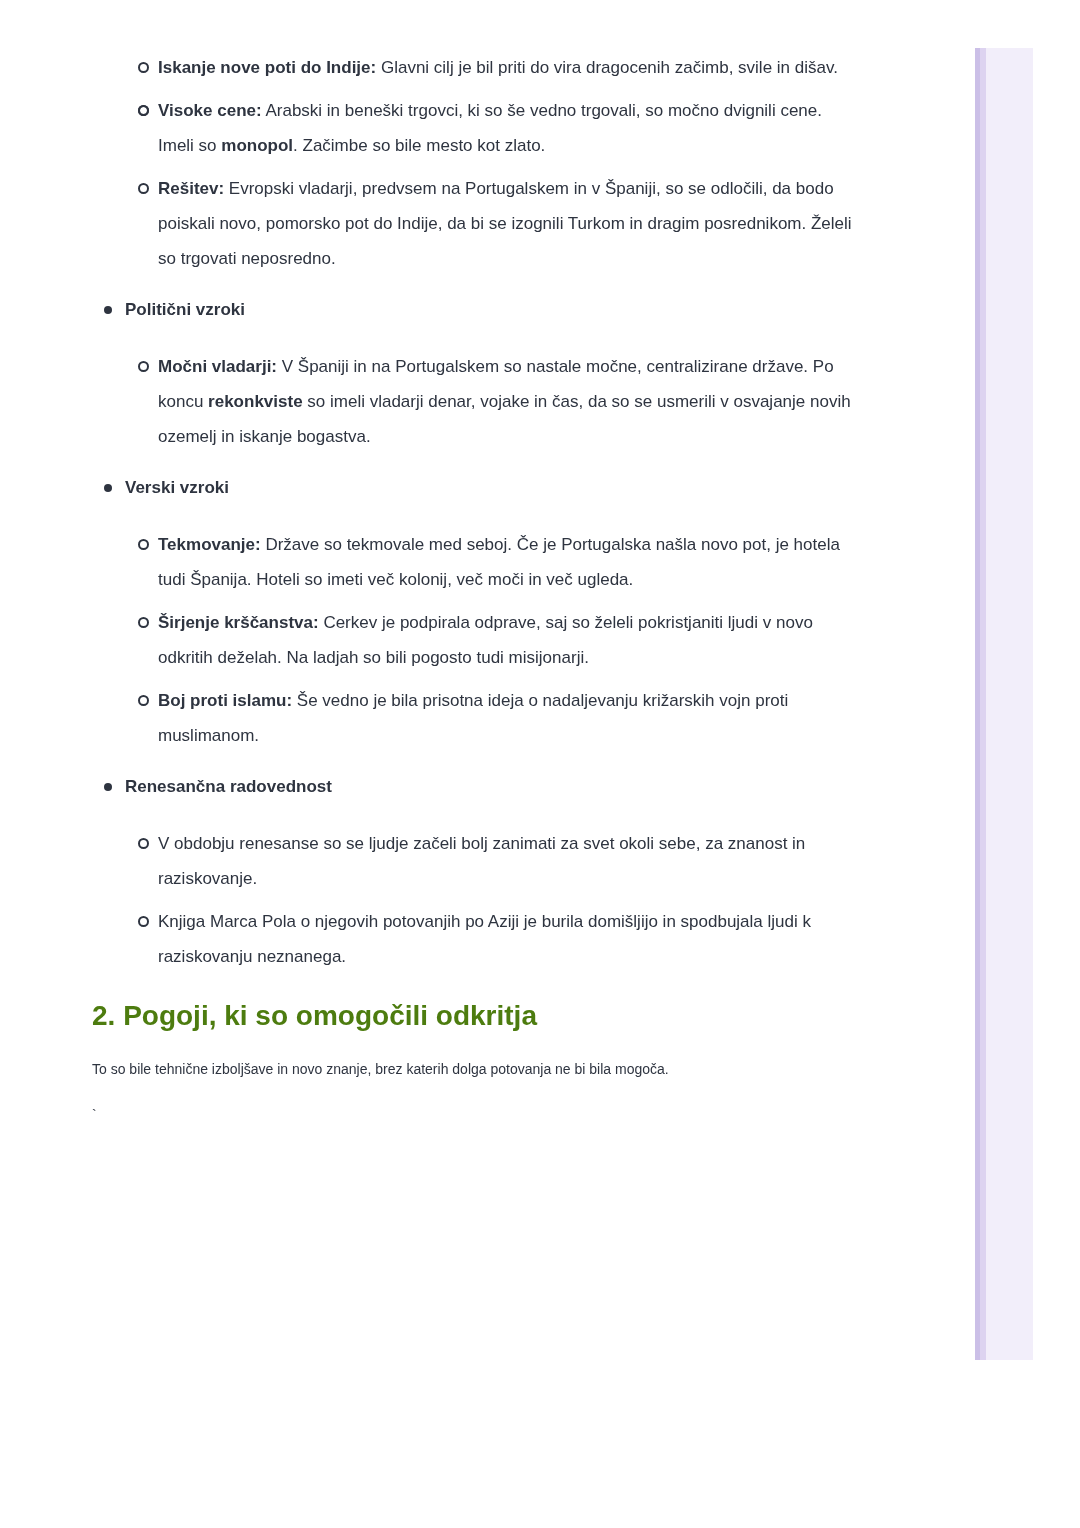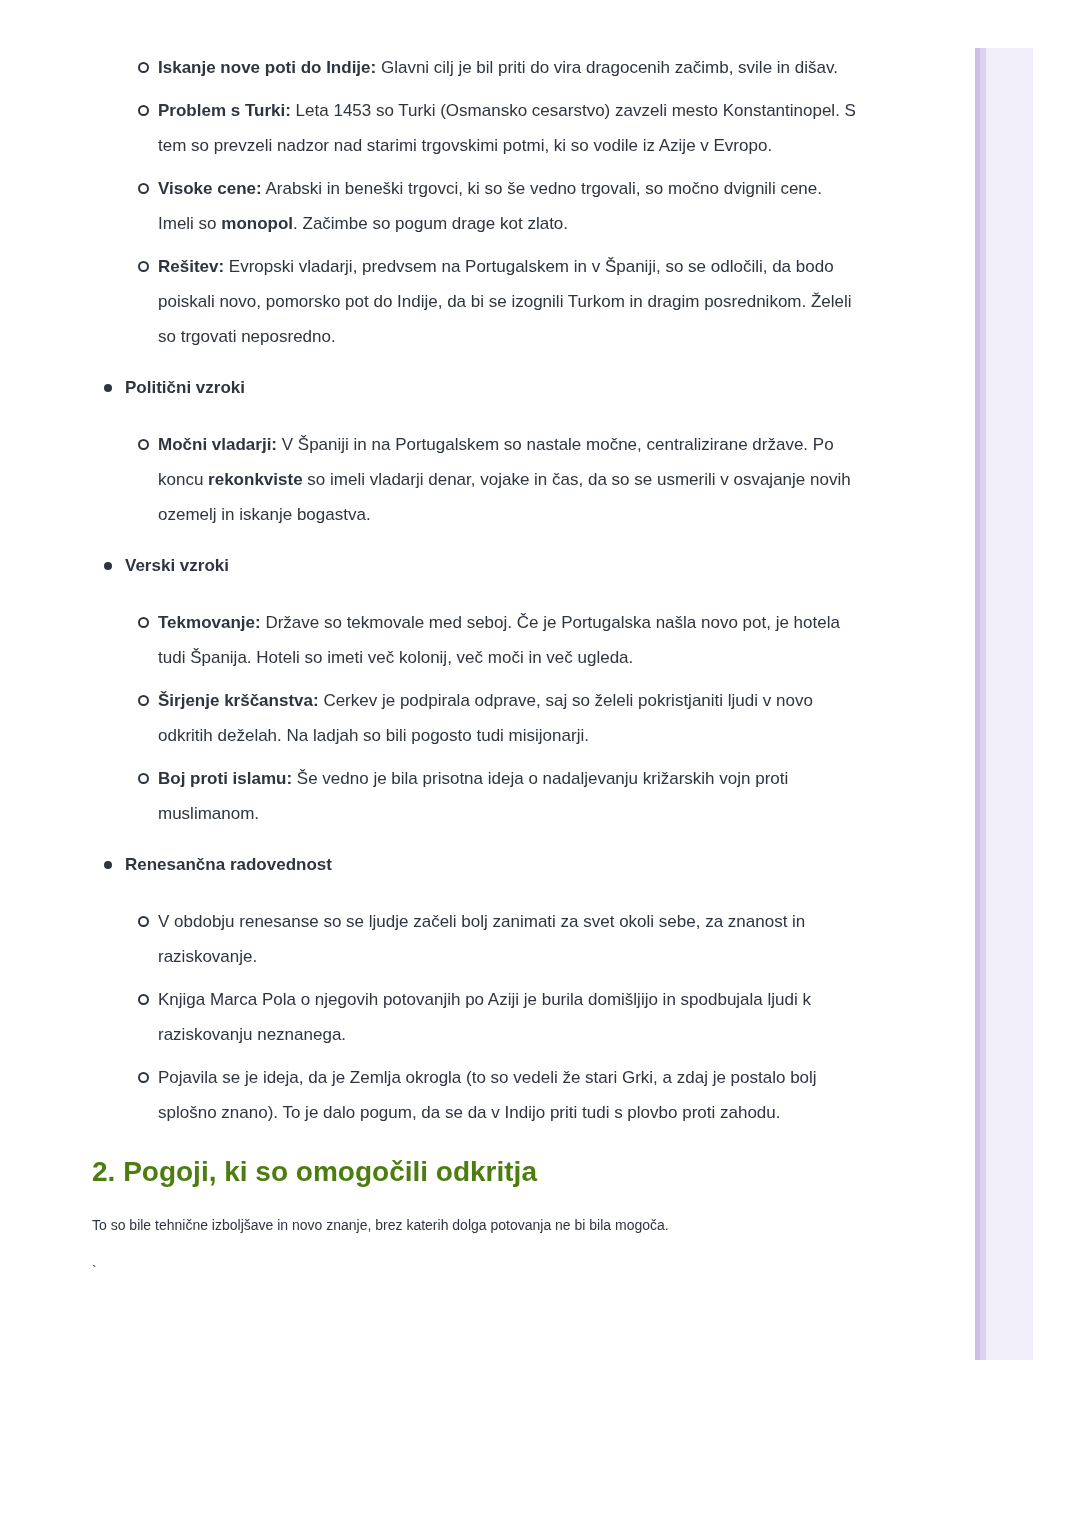--- a/index.html
+++ b/index.html
@@ -52,25 +52,24 @@
 
 <div class="page" style="color: rgb(46, 52, 64);">
   <div class="side-strip" style="background: linear-gradient(to right, rgb(203, 191, 231) 0px, rgb(203, 191, 231) 5px, rgb(221, 211, 240) 5px, rgb(221, 211, 240) 11px, rgb(242, 238, 250) 11px);"></div>
   <div class="content">
       <div class="li li2">
         <span class="marker m2"></span>
         <div class="txt"><span class="b">Iskanje nove poti do Indije:</span><span> Glavni cilj je bil priti do vira dragocenih začimb, svile in dišav.</span></div>
       </div>
       <div class="li li2">
         <span class="marker m2"></span>
-        <div class="txt"><span class="b">Problem s Turki:</span><span> Leta 1453 so Turki (Osmansko cesarstvo) zavzeli mesto Konstantinopel. S tem so prevzeli nadzor nad starimi trgovskimi potmi, ki so vodile iz Azije v Evropo.</span></div>
       </div>
       <div class="li li2">
         <span class="marker m2"></span>
-        <div class="txt"><span class="b">Visoke cene:</span><span> Arabski in beneški trgovci, ki so še vedno trgovali, so močno dvignili cene. Imeli so </span><span class="b">monopol</span><span>. Začimbe so pogum drage kot zlato.</span></div>
+        <div class="txt"><span class="b">Visoke cene:</span><span> Arabski in beneški trgovci, ki so še vedno trgovali, so močno dvignili cene. Imeli so </span><span class="b">monopol</span><span>. Začimbe so bile mesto kot zlato.</span></div>
       </div>
       <div class="li li2">
         <span class="marker m2"></span>
         <div class="txt"><span class="b">Rešitev:</span><span> Evropski vladarji, predvsem na Portugalskem in v Španiji, so se odločili, da bodo poiskali novo, pomorsko pot do Indije, da bi se izognili Turkom in dragim posrednikom. Želeli so trgovati neposredno.</span></div>
       </div>
       <div class="li li1">
         <span class="marker m1"></span>
         <div class="txt">Politični vzroki</div>
       </div>
       <div class="li li2">
@@ -98,22 +97,18 @@
         <div class="txt">Renesančna radovednost</div>
       </div>
       <div class="li li2">
         <span class="marker m2"></span>
         <div class="txt"><span>V obdobju renesanse so se ljudje začeli bolj zanimati za svet okoli sebe, za znanost in raziskovanje.</span></div>
       </div>
       <div class="li li2">
         <span class="marker m2"></span>
         <div class="txt"><span>Knjiga Marca Pola o njegovih potovanjih po Aziji je burila domišljijo in spodbujala ljudi k raziskovanju neznanega.</span></div>
       </div>
-      <div class="li li2">
-        <span class="marker m2"></span>
-        <div class="txt"><span>Pojavila se je ideja, da je Zemlja okrogla (to so vedeli že stari Grki, a zdaj je postalo bolj splošno znano). To je dalo pogum, da se da v Indijo priti tudi s plovbo proti zahodu.</span></div>
-      </div>
       <div class="h2" style="color: #4d7c0f; margin-top: 24px;">2. Pogoji, ki so omogočili odkritja</div>
       <div class="para">To so bile tehnične izboljšave in novo znanje, brez katerih dolga potovanja ne bi bila mogoča.</div>
       <div class="para tick">`</div>
     </div>
   <div class="footer" style="color: #404040;">(c) Knowunity 2025</div>
 </div>
 
 </body></html>

